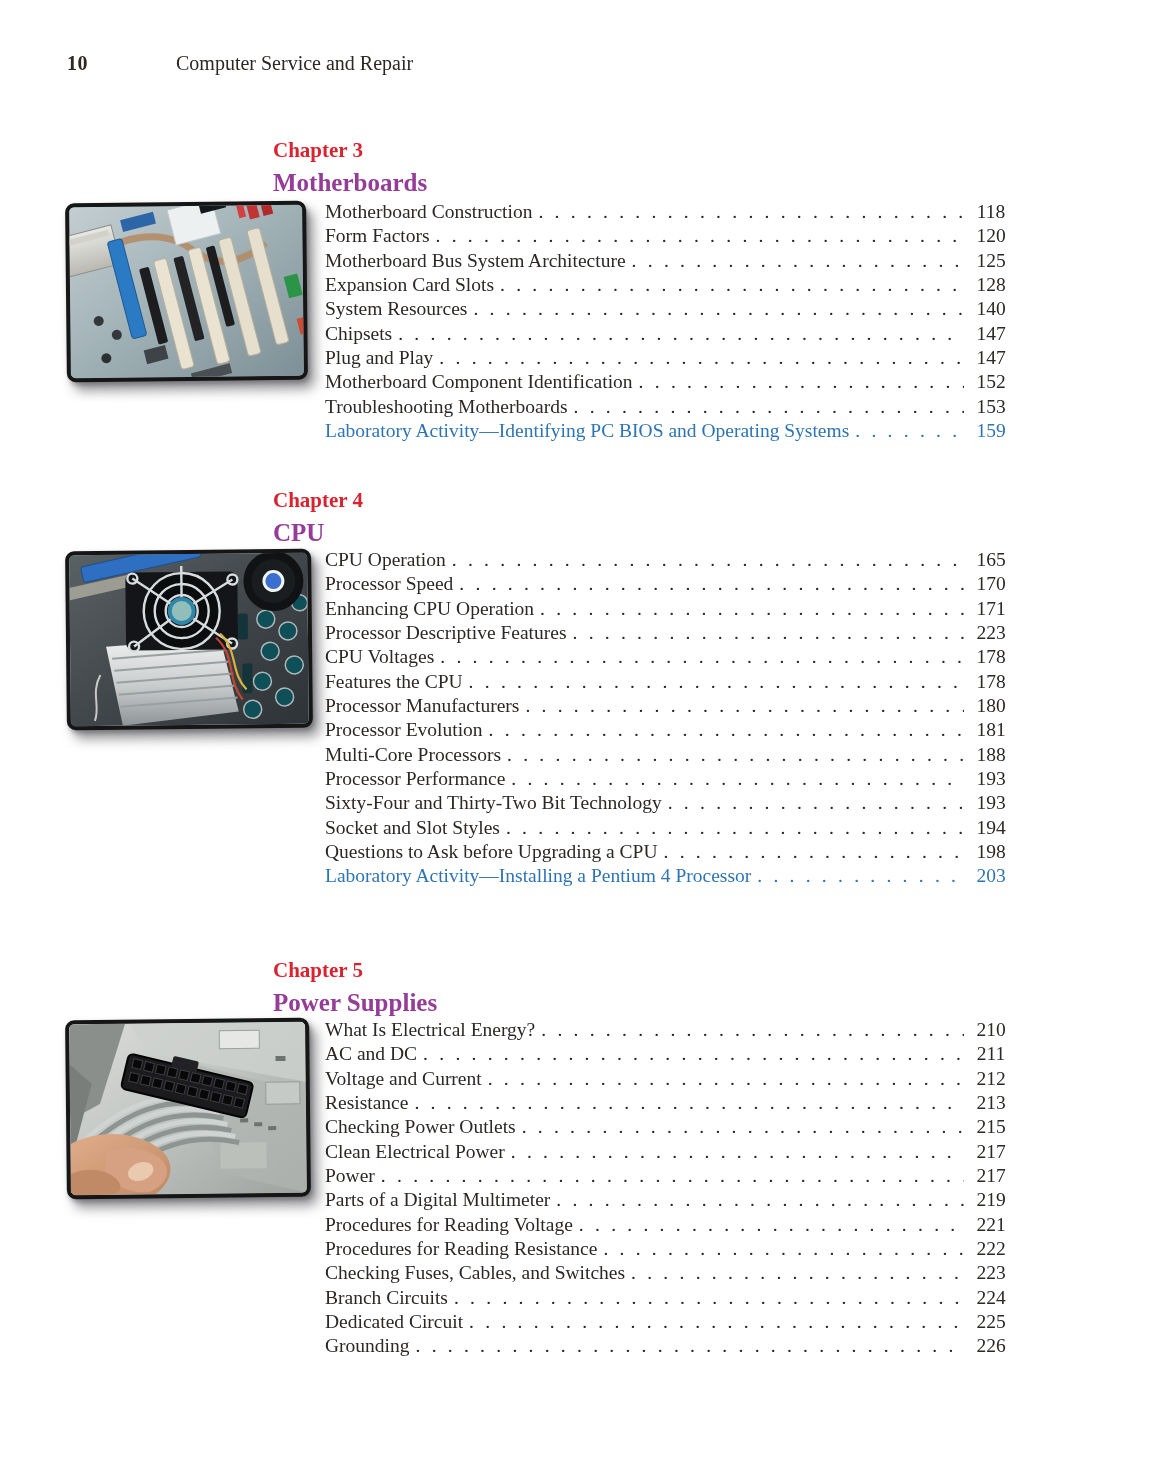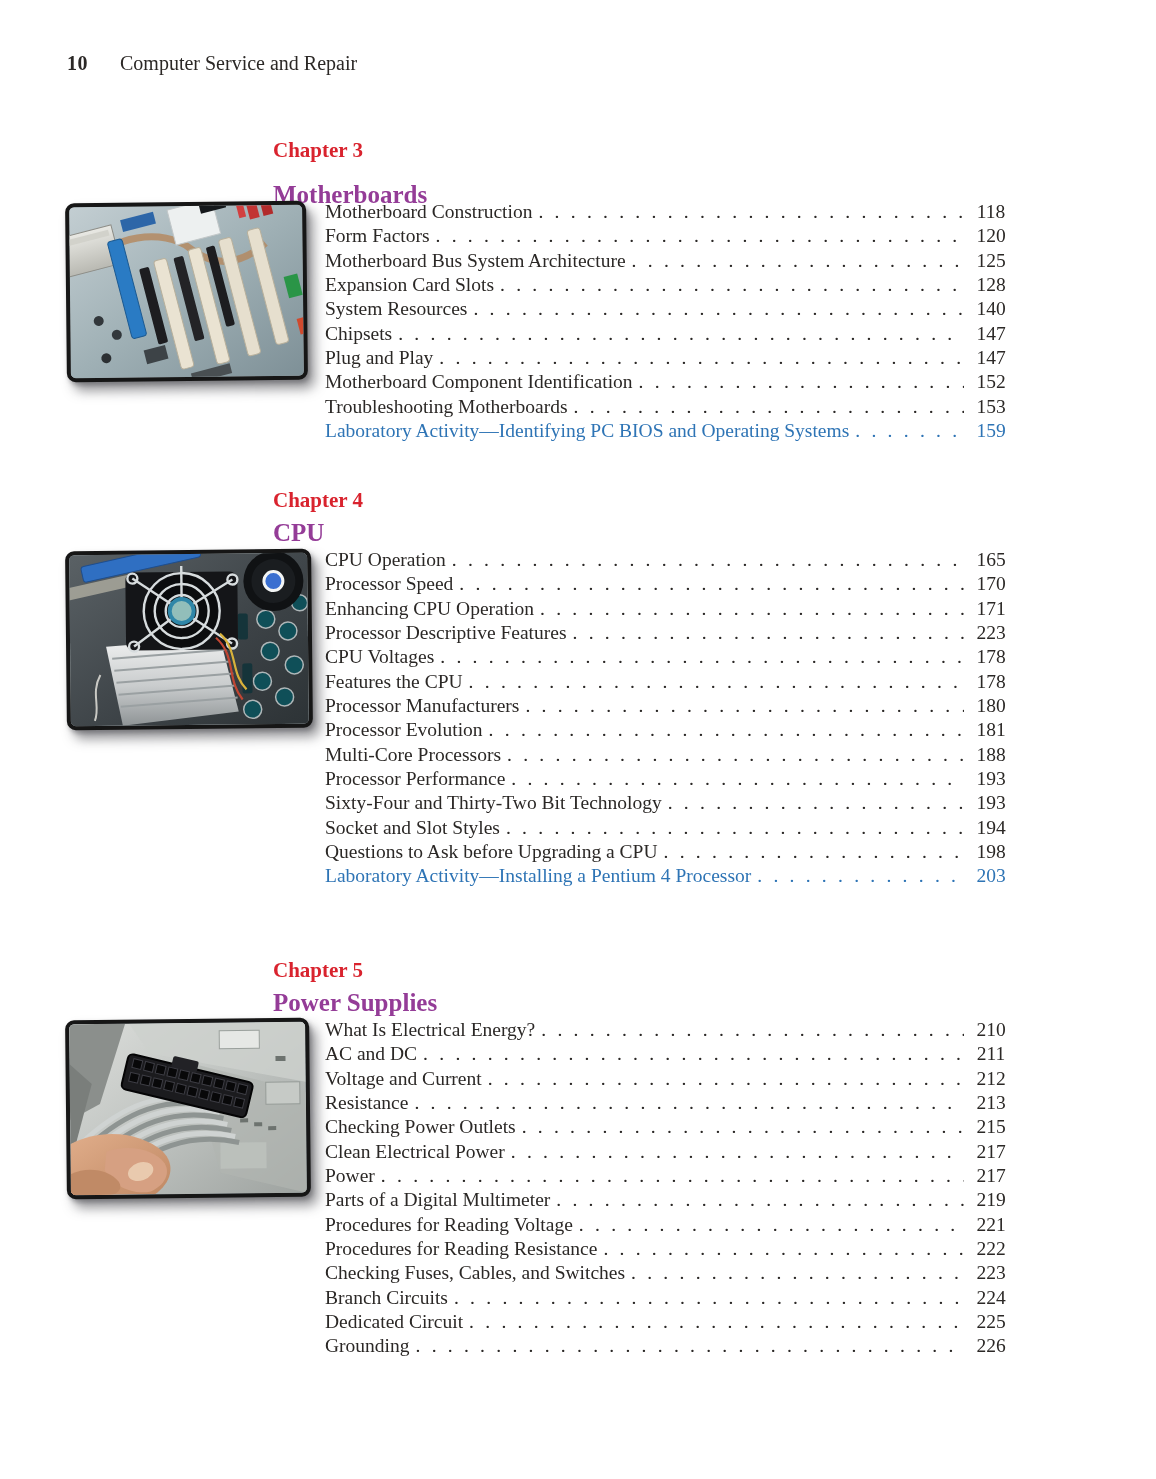--- a/index.html
+++ b/index.html
@@ -11,23 +11,23 @@
   html,body{margin:0;padding:0;background:#ffffff;}
   #page{
     position:relative;
     width:1156px;height:1479px;
     background:#ffffff;
     font-family:"Liberation Serif","DejaVu Serif",serif;
     color:var(--text-dark);
     overflow:hidden;
   }
   
-  .runhead{position:absolute;top:52px;left:67px;font-size:20px;display:flex;align-items:center;}
+  .runhead{position:absolute;top:52px;left:67px;font-size:20px;display:flex;align-items:center;gap:44px;}
   .runhead .folio{font-weight:bold;letter-spacing:.5px;}
-  .runhead .booktitle{margin-left:32px;}
+  .runhead .booktitle{margin-left:44px;}
   
   .chap-label{position:absolute;left:273px;font-size:21px;font-weight:bold;color:var(--chapter-red);line-height:30px;}
   .chap-title{position:absolute;left:273px;font-size:25px;font-weight:bold;color:var(--chapter-purple);line-height:30px;}
   
   .toc-list{position:absolute;left:325px;width:688px;}
   .entry{display:flex;align-items:baseline;height:24.33px;font-size:19.5px;white-space:nowrap;}
   .entry .t{flex:0 0 auto;}
   .entry .leader{flex:1 1 auto;overflow:hidden;margin:0 5px 0 6px;}
   .entry .leader::after{
     content:". . . . . . . . . . . . . . . . . . . . . . . . . . . . . . . . . . . . . . . . . . . . . . . . . . . . . . . . . . . . . . . . . . . . . . . .";
@@ -51,21 +51,21 @@
 <body>
 
 <div id="page">
 
   <div class="runhead">
     <span class="folio">10</span>
     <span class="booktitle">Computer Service and Repair</span>
   </div>
 
   <div class="chap-label" style="top:135px">Chapter 3</div>
-  <div class="chap-title" style="top:180px">Motherboards</div>
+  <div class="chap-title" style="top:168px">Motherboards</div>
 
   <div class="photo" style="left:66px;top:202px">
     <svg width="233" height="171" viewBox="0 0 233 171">
       <defs>
         <linearGradient id="mb-bg" x1="0" y1="0" x2="1" y2="1">
           <stop offset="0" stop-color="#c3ced2"></stop>
             <stop offset=".5" stop-color="#9fb0b5"></stop>
             <stop offset="1" stop-color="#7e9097"></stop>
         </linearGradient>
         <linearGradient id="mb-sink" x1="0" y1="0" x2="0" y2="1">

